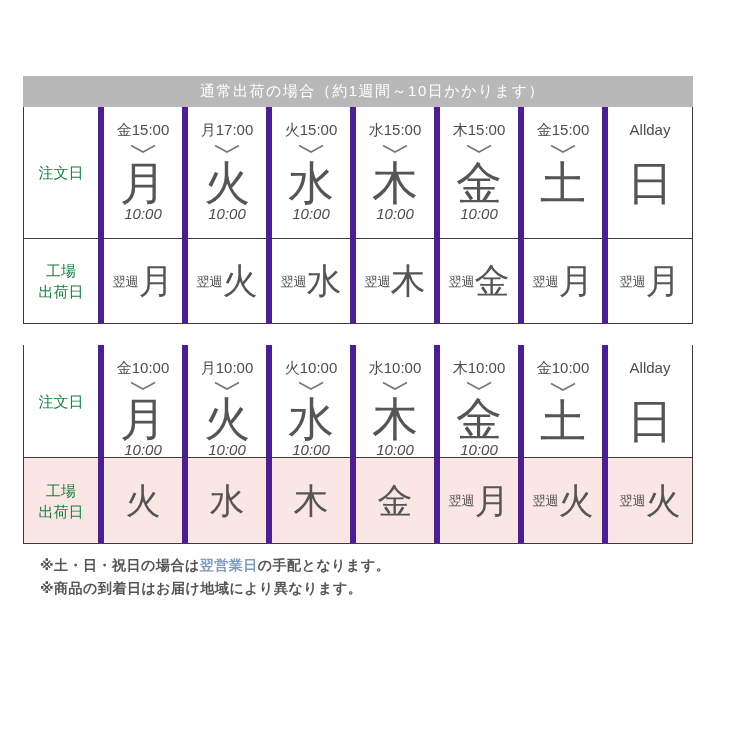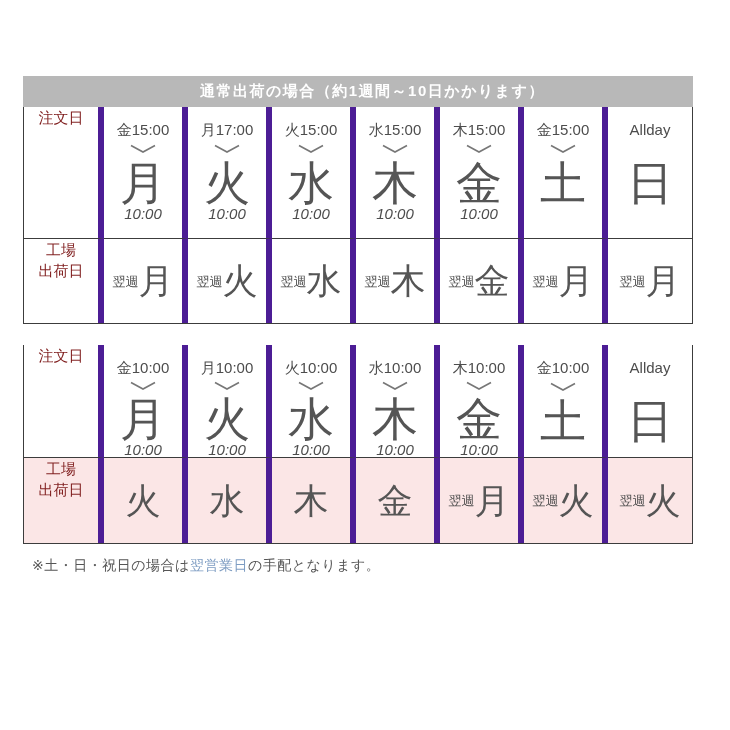--- a/index.html
+++ b/index.html
@@ -6,58 +6,58 @@
   body{
     width:730px;height:730px;
     font-family:"Liberation Sans","DejaVu Sans",sans-serif;
     color:#4d4d4d;
   }
   .wrap{position:absolute;left:23px;top:76px;width:670px;}
 
   .title-bar{
     height:31px;background:#b8b8b8;color:#ffffff;
     display:flex;align-items:center;justify-content:center;
-    font-size:15px;font-weight:bold;letter-spacing:1.5px;padding-left:29px;
+    font-size:15px;font-weight:normal;letter-spacing:1.5px;padding-left:29px;
   }
   .tbody{
     display:grid;grid-template-columns:80px repeat(7,1fr);
     border:1px solid #3c3c3c;border-top:none;box-sizing:border-box;
     background:#ffffff;
   }
   .cell{border-right:6px solid #4c1d95;box-sizing:border-box;overflow:hidden;}
   .cell:nth-child(8n){border-right:none;}
   .r1{height:131px;}
   .r2{height:85px;border-top:1px solid #3c3c3c;}
   .speed .r1{height:112px;}
   .speed .r2{height:86px;background:#fbe6e6;}
 
   .label-cell{
-    display:flex;flex-direction:column;align-items:center;
-    font-size:15px;line-height:21px;color:#7f1d1d;text-align:center;
+    display:flex;flex-direction:column;align-items:center;justify-content:center;
+    font-size:15px;line-height:21px;color:#15803d;text-align:center;
   }
   .day-cell{
     display:flex;flex-direction:column;align-items:center;
     padding-top:13px;
   }
   .cutoff{font-size:15px;line-height:20px;color:#4d4d4d;}
   .chevron{height:12px;margin-top:3px;display:flex;align-items:center;}
   .no-arrow .chevron{visibility:hidden;}
   .kanji{font-size:46px;font-weight:300;line-height:56px;color:#555;}
   .otime{font-size:15px;line-height:16px;margin-top:-5px;color:#4d4d4d;font-style:italic;}
 
   .ship-cell{
     display:flex;align-items:center;justify-content:center;
   }
   .prefix{font-size:13px;line-height:17px;color:#4d4d4d;}
   .skanji{font-size:35px;font-weight:300;line-height:42px;color:#555;}
 
   .gap{height:21px;}
 
   .notes{margin:14px 0 0 1px;font-size:14px;color:#555;}
-  .note{margin:0 0 8px 8px;line-height:15px;letter-spacing:0.5px;}
+  .note{margin:0 0 8px 16px;line-height:15px;letter-spacing:0.5px;font-weight:bold;}
   .blue{color:#7d9cc2;}
 </style>
 </head>
 <body>
 
 <div class="wrap">
 
   <div class="table normal">
     <div class="title-bar">通常出荷の場合（約1週間～10日かかります）</div>
     <div class="tbody">
@@ -282,15 +282,16 @@
       </div>
       <div class="cell ship-cell r2">
         <div class="prefix">翌週</div>
         <div class="skanji">火</div>
       </div>
     </div>
   </div>
 
   <div class="notes">
     <p class="note"><span>※土・日・祝日の場合は</span><span class="blue">翌営業日</span><span>の手配となります。</span></p>
+    <p class="note"><span>※商品の到着日はお届け地域により異なります。</span><span class="blue"></span><span></span></p>
   </div>
 
 </div>
 
 </body></html>

